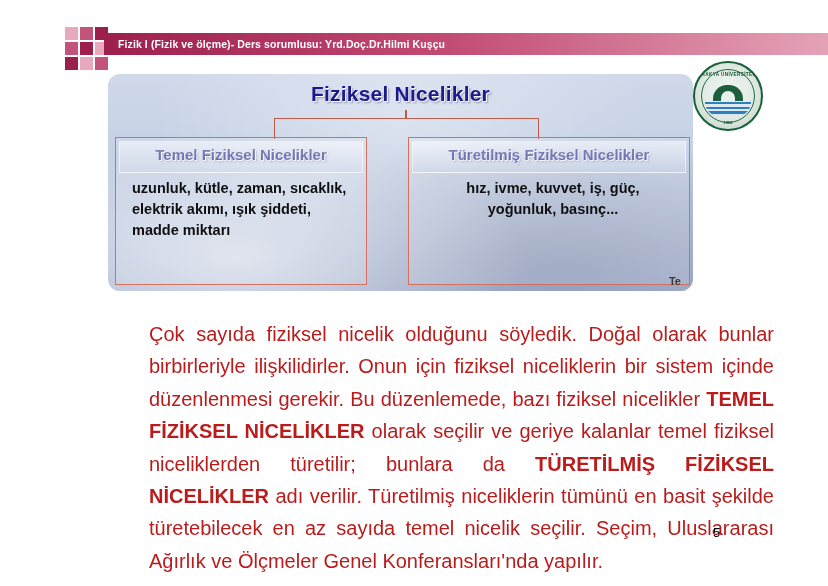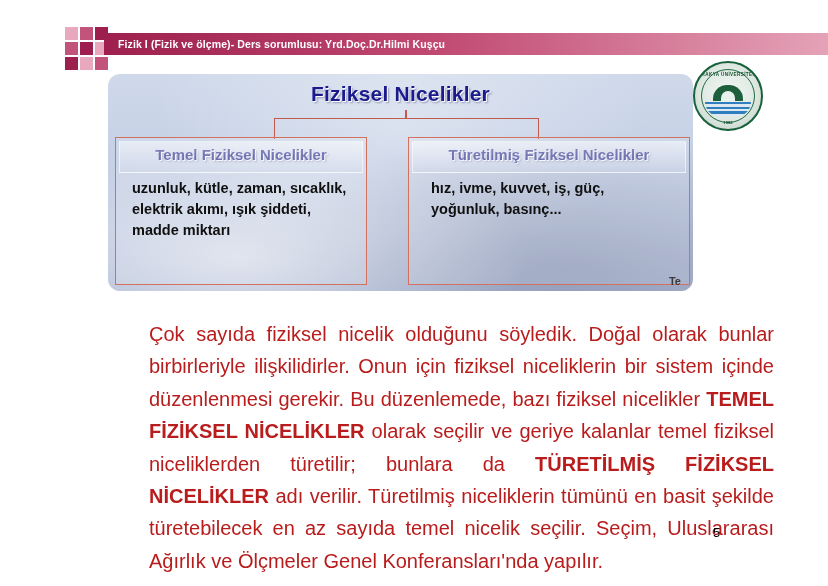--- a/index.html
+++ b/index.html
@@ -104,21 +104,21 @@
     border-left: 1px solid #c05a4a;
     border-top: none;
   }
 
   .box {
     position: absolute;
     border: 1px solid #d4705e;
     background: rgba(255,255,255,0.13);
   }
   .box-left  { left: 7px;   top: 63px; width: 250px; height: 146px; }
-  .box-right { left: 300px; top: 63px; width: 280px; height: 146px; }
+  .box-right { left: 300px; top: 63px; width: 280px; height: 146px; text-align: center; }
 
   .box-head {
     margin: 0;
     height: 32px;
     display: flex;
     align-items: center;
     justify-content: center;
     font-size: 15px;
     font-weight: bold;
     color: #16167e;

